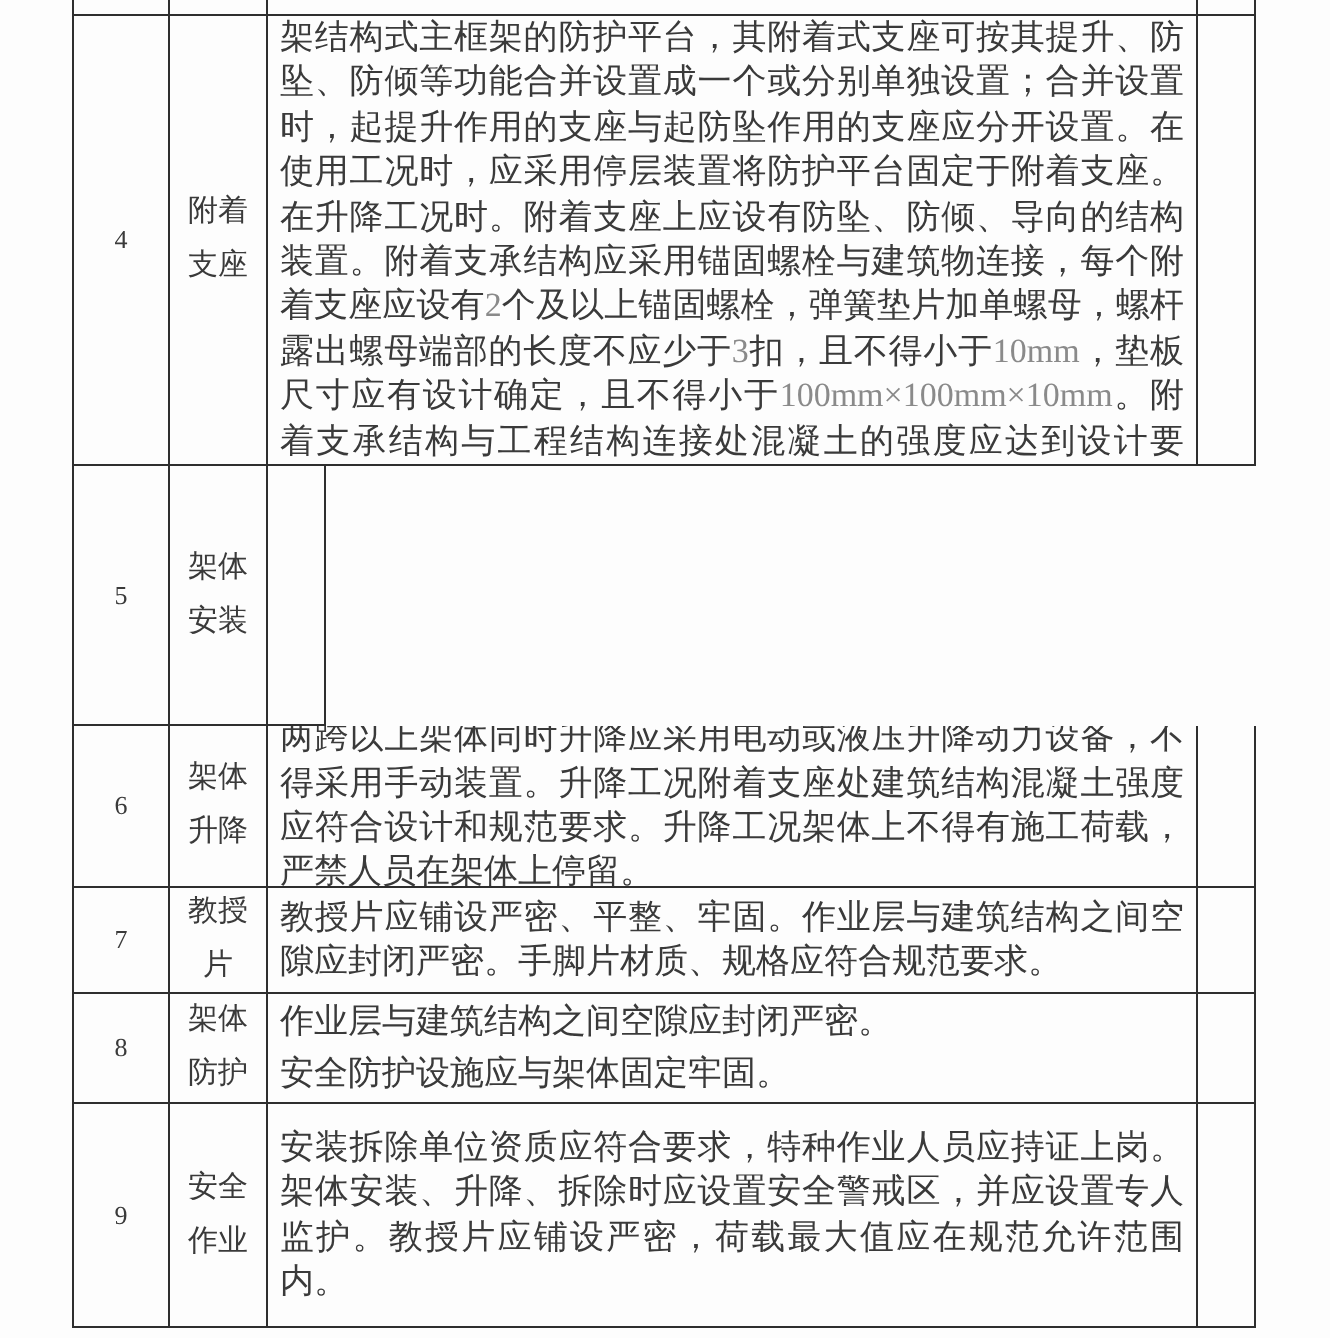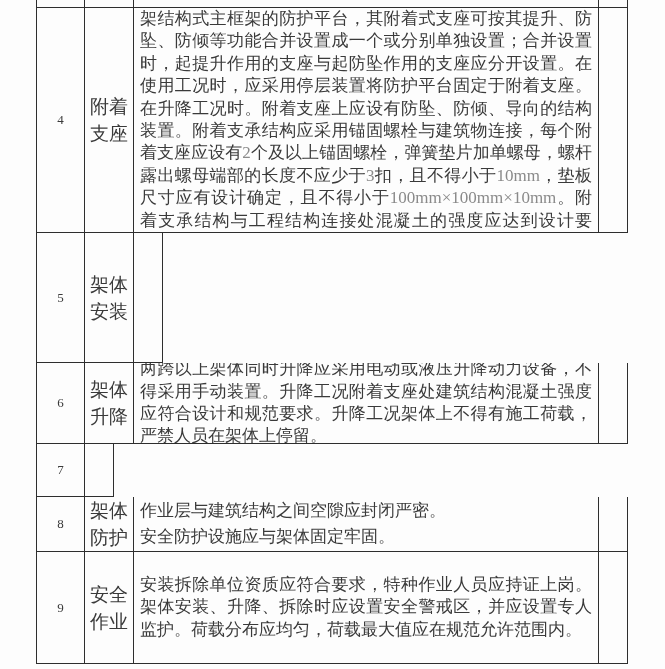--- a/index.html
+++ b/index.html
@@ -19,21 +19,21 @@
   }
   .row { display: flex; width: 100%; }
   .cell {
     border-right: 1px solid #2e2e2e;
     border-bottom: 1px solid #2e2e2e;
     overflow: hidden;
   }
   .c1 { width: 48px; display: flex; align-items: center; justify-content: center;
         font-size: 13px; }
   .c2 { width: 49px; display: flex; flex-direction: column; align-items: center;
-        justify-content: center; font-size: 19px; line-height: 27px; }
+        justify-content: center; font-size: 15px; line-height: 27px; }
   .c3 { width: 465px; display: flex; flex-direction: column; justify-content: center;
         padding: 1px 6px; font-size: 17px; line-height: 22.4px; }
   .c4 { width: 29px; }
 
   .c3 p {
     margin: 0;
     text-align: justify;
     word-break: break-all;
   }
   .c3 p + p { margin-top: 4px; }
@@ -100,20 +100,27 @@
       <div class="cell c3">
         <p class="rich">两跨以上架体同时升降应采用电动或液压升降动力设备，不得采用手动装置。升降工况附着支座处建筑结构混凝土强度应符合设计和规范要求。升降工况架体上不得有施工荷载，严禁人员在架体上停留。</p>
       </div>
       <div class="cell c4"></div>
     </div>
 
     <div class="row r7">
       <div class="cell c1">
         <span>7</span>
       </div>
+      <div class="cell c2">
+        <div>教授</div>
+        <div>片</div>
+      </div>
+      <div class="cell c3">
+        <p class="rich">教授片应铺设严密、平整、牢固。作业层与建筑结构之间空隙应封闭严密。手脚片材质、规格应符合规范要求。</p>
+      </div>
       <div class="cell c4"></div>
     </div>
 
     <div class="row r8">
       <div class="cell c1">
         <span>8</span>
       </div>
       <div class="cell c2">
         <div>架体</div>
         <div>防护</div>
@@ -127,19 +134,19 @@
 
     <div class="row r9">
       <div class="cell c1">
         <span>9</span>
       </div>
       <div class="cell c2">
         <div>安全</div>
         <div>作业</div>
       </div>
       <div class="cell c3">
-        <p class="rich">安装拆除单位资质应符合要求，特种作业人员应持证上岗。架体安装、升降、拆除时应设置安全警戒区，并应设置专人监护。荷载分布应均匀，荷载最大值应在规范允许范围内。</p>
+        <p class="rich">安装拆除单位资质应符合要求，特种作业人员应持证上岗。架体安装、升降、拆除时应设置安全警戒区，并应设置专人监护。教授片应铺设严密，荷载最大值应在规范允许范围内。</p>
       </div>
       <div class="cell c4"></div>
     </div>
 
   </div>
 </div>
 
 </body></html>

